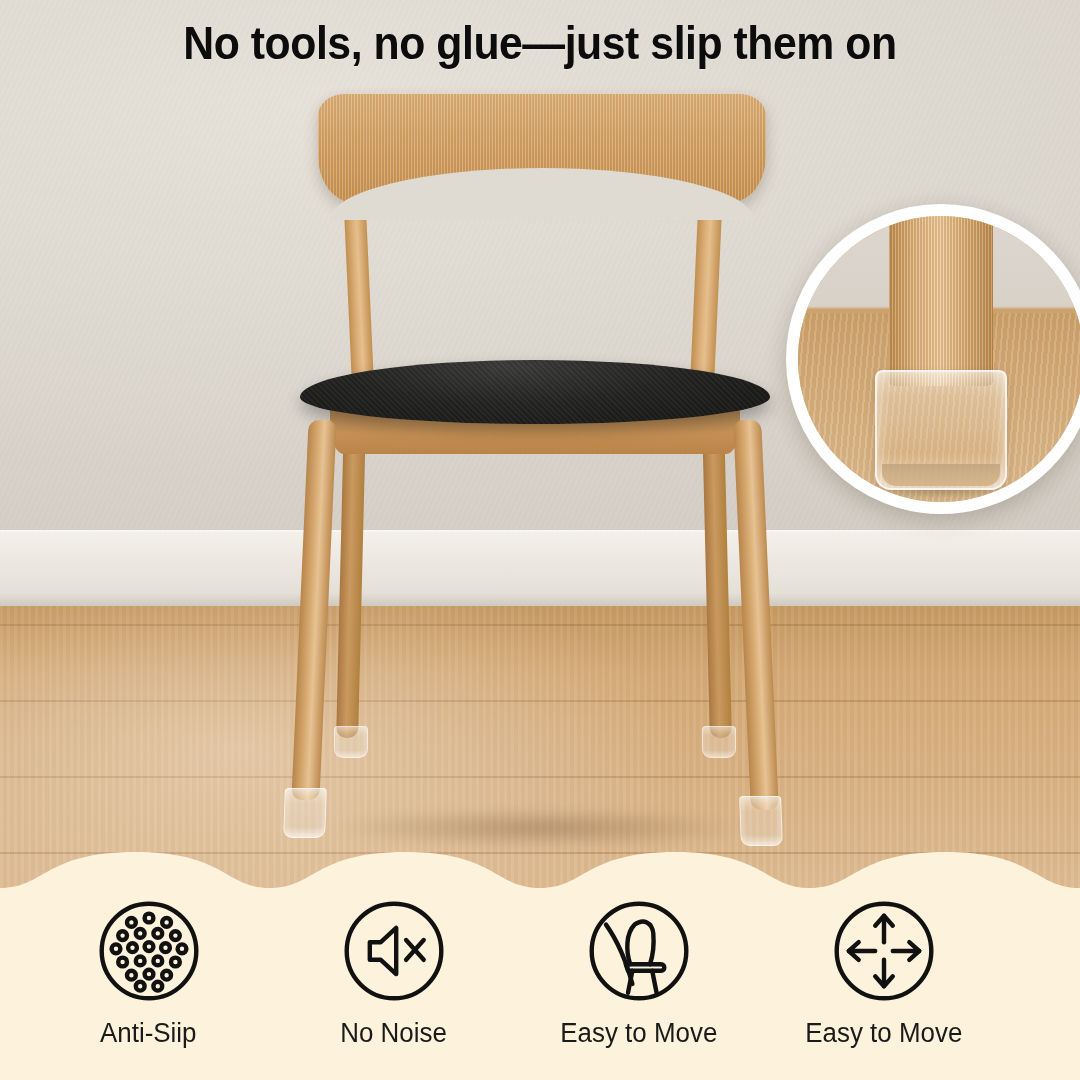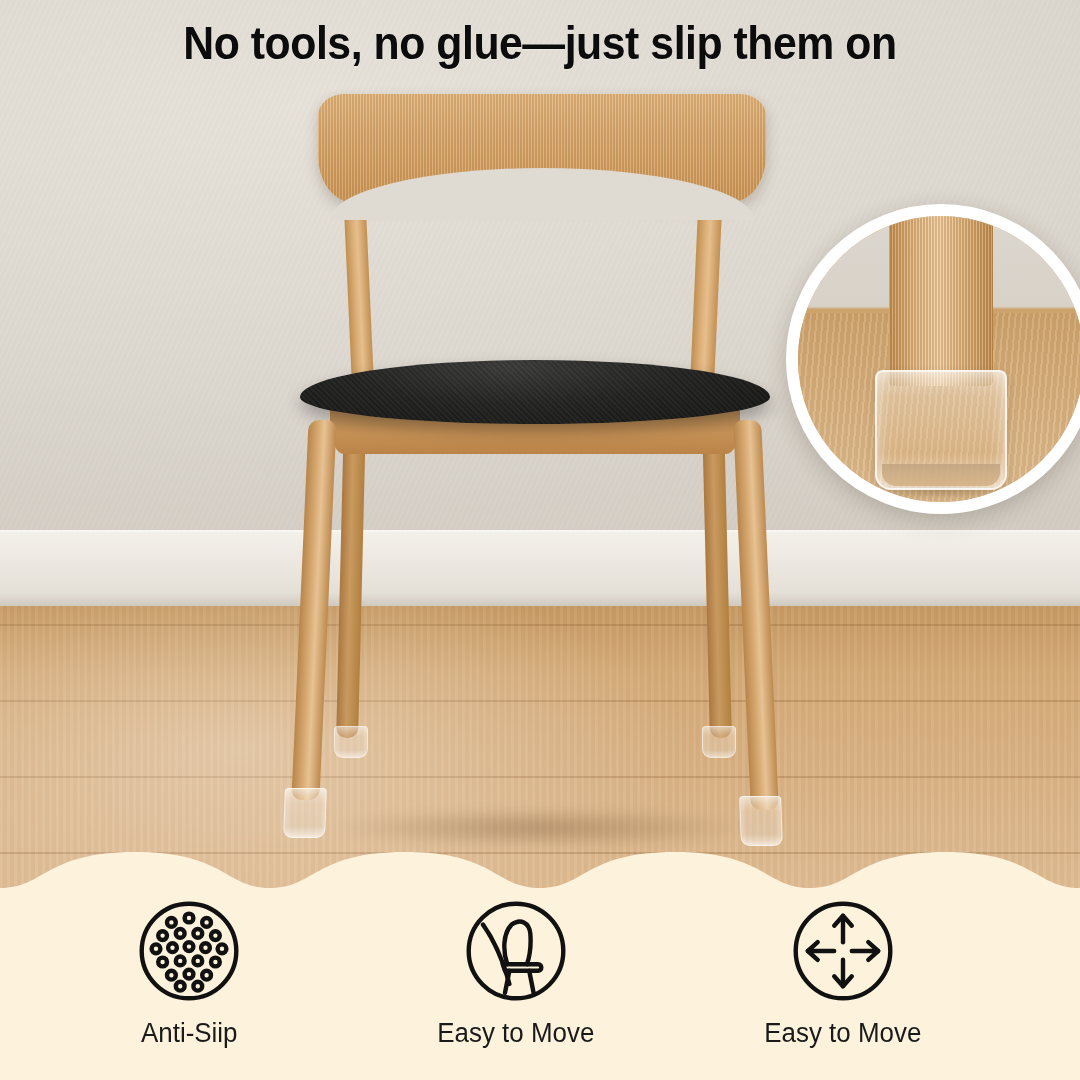--- a/index.html
+++ b/index.html
@@ -293,20 +293,28 @@
             <circle cx="34" cy="72" r="4"></circle>
               <circle cx="50" cy="71" r="4"></circle>
               <circle cx="66" cy="72" r="4"></circle>
             <circle cx="42" cy="82" r="4"></circle>
               <circle cx="58" cy="82" r="4"></circle>
           </g>
         </svg>
         <div class="lbl">Anti-Siip</div>
       </div>
 
+      <div class="feature">
+        <svg class="ic" viewBox="0 0 100 100">
+          <circle cx="50" cy="50" r="43" fill="none" stroke="#111" stroke-width="4"></circle>
+          <path d="M28,42 L38,42 L52,29 L52,71 L38,58 L28,58 Z" fill="none" stroke="#111" stroke-width="4" stroke-linejoin="round"></path>
+          <path d="M61,40 L77,58 M77,40 L61,58" fill="none" stroke="#111" stroke-width="4" stroke-linecap="round"></path>
+        </svg>
+        <div class="lbl">No Noise</div>
+      </div>
 
       <div class="feature">
         <svg class="ic" viewBox="0 0 100 100">
           <circle cx="50" cy="50" r="43" fill="none" stroke="#111" stroke-width="4"></circle>
           <path d="M20,26 C 30,40 38,58 44,80" fill="none" stroke="#111" stroke-width="4" stroke-linecap="round"></path>
           <path d="M42,62 C 38,50 38,34 46,26 C 54,20 62,24 63,34 C 64,46 62,56 60,62" fill="none" stroke="#111" stroke-width="4" stroke-linecap="round" stroke-linejoin="round"></path>
           <path d="M38,62 L70,62 C 74,62 74,68 70,68 L40,68 Z" fill="none" stroke="#111" stroke-width="4" stroke-linejoin="round"></path>
           <path d="M44,68 L40,88 M62,68 L66,88" fill="none" stroke="#111" stroke-width="4" stroke-linecap="round"></path>
         </svg>
         <div class="lbl">Easy to Move</div>

